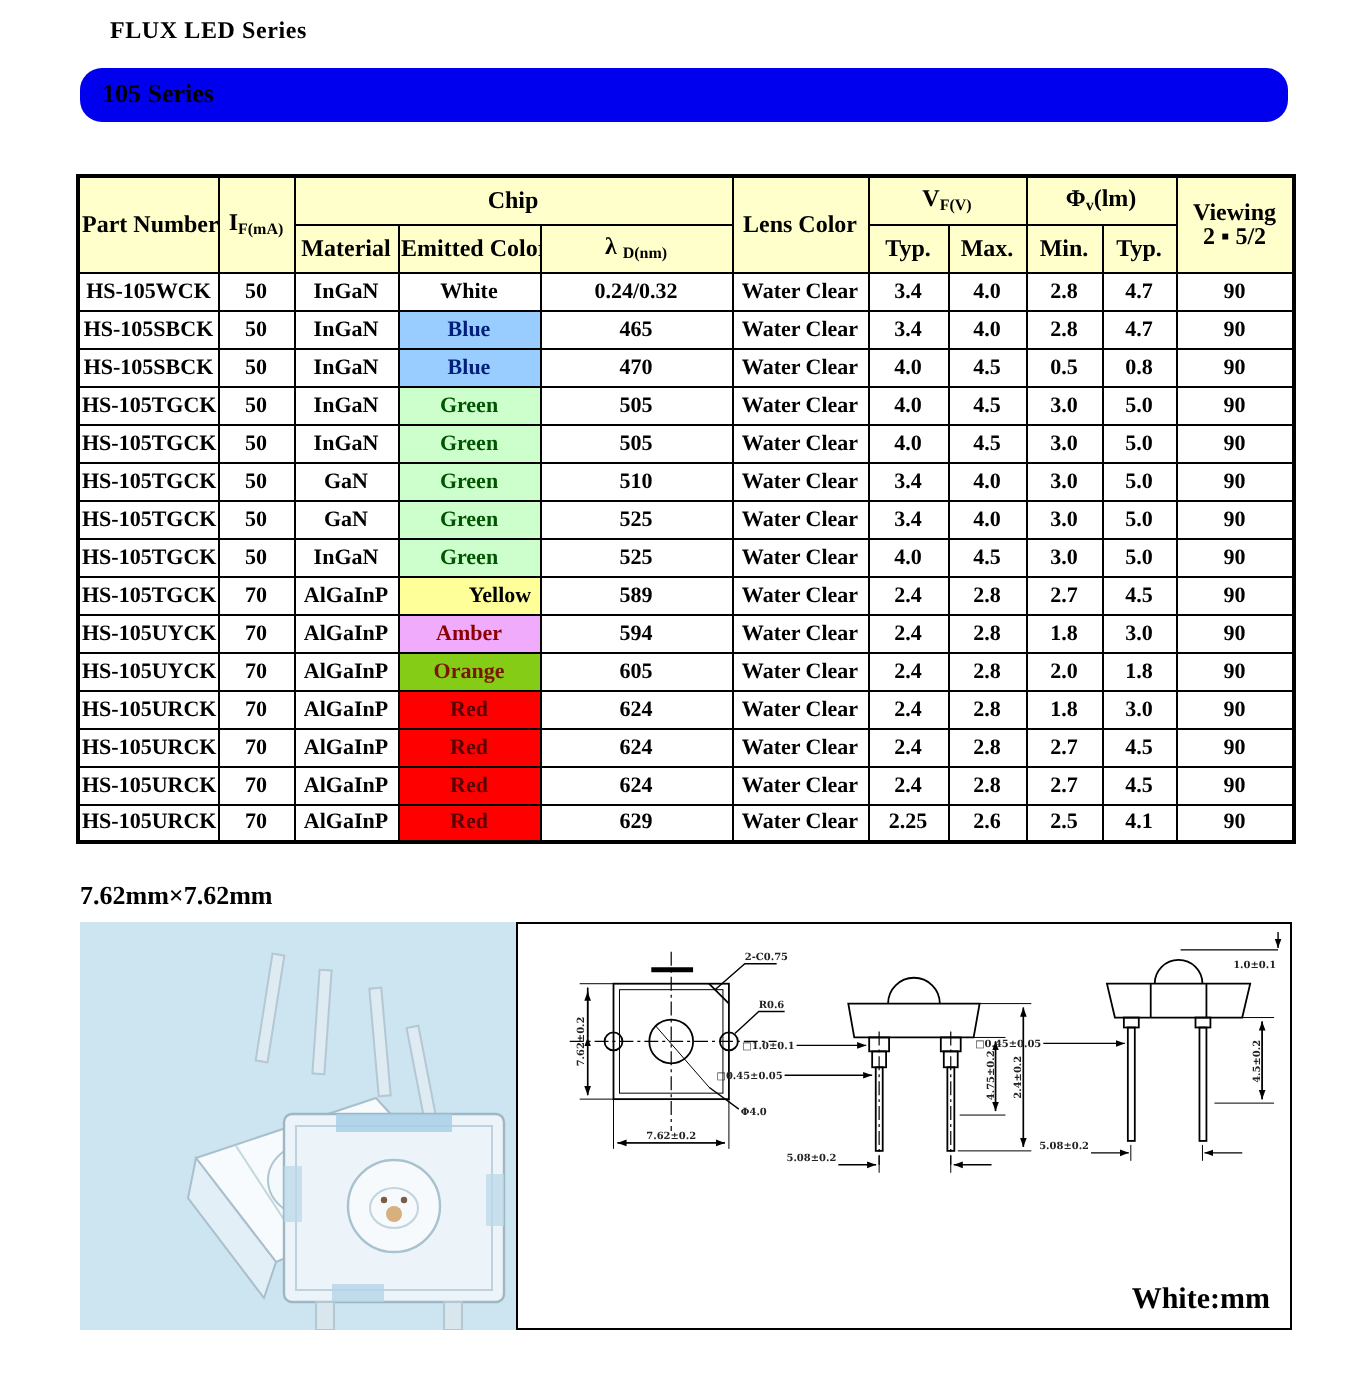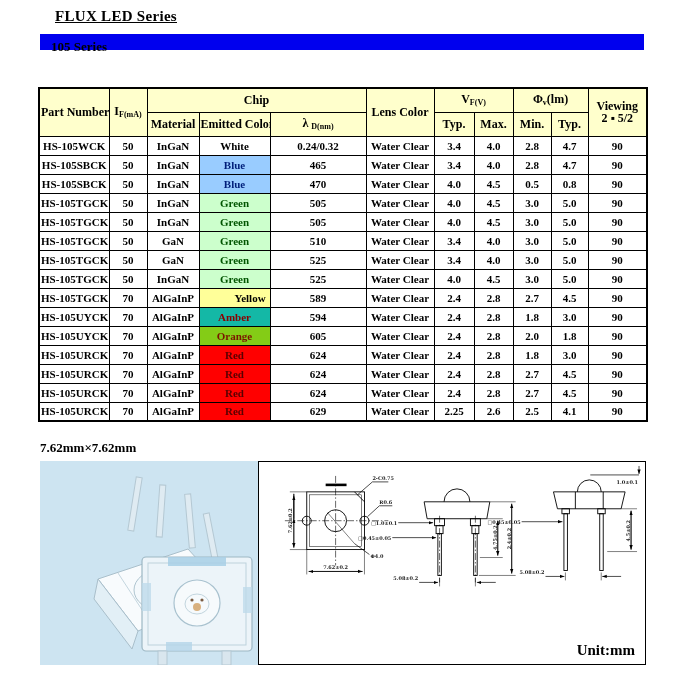--- a/index.html
+++ b/index.html
@@ -10,25 +10,26 @@
   *{box-sizing:border-box;}
   html,body{margin:0;padding:0;}
   body{
     width:680px;height:695px;background:#ffffff;
     font-family:"Liberation Serif","DejaVu Serif",serif;
     position:relative;overflow:hidden;color:#000;
   }
   .page{position:absolute;inset:0;}
   .title{
     position:absolute;left:55px;top:8px;
-    font-size:15px;font-weight:bold;letter-spacing:.3px;text-decoration:underline;
+    font-size:12px;font-weight:bold;letter-spacing:.3px;
   }
   .banner{
-    position:absolute;left:40px;top:34px;width:604px;height:16px;
+    position:absolute;left:40px;top:34px;width:604px;height:27px;
     background:var(--banner-bg);
+    border-radius:11px;
   }
   .banner span{
     display:inline-block;padding-left:11px;line-height:26px;
     font-size:13px;font-weight:bold;color:#000;
   }
   table.spec{
     position:absolute;left:38px;top:87px;width:608px;
     border-collapse:collapse;table-layout:fixed;
     border:2px solid #000;
   }
@@ -231,21 +232,21 @@
           <td>2.4</td>
           <td>2.8</td>
           <td>2.7</td>
           <td>4.5</td>
           <td>90</td>
         </tr>
         <tr>
           <td>HS-105UYCK</td>
           <td>70</td>
           <td>AlGaInP</td>
-          <td style="background: #14b8a6; color: rgb(139, 0, 0);">Amber</td>
+          <td style="background: #f0abfc; color: rgb(139, 0, 0);">Amber</td>
           <td>594</td>
           <td>Water Clear</td>
           <td>2.4</td>
           <td>2.8</td>
           <td>1.8</td>
           <td>3.0</td>
           <td>90</td>
         </tr>
         <tr>
           <td>HS-105UYCK</td>
@@ -447,17 +448,17 @@
           <text class="dl" text-anchor="middle" transform="rotate(-90 371 69)" x="371" y="71">4.5±0.2</text>
           <line x1="264" y1="60" x2="305" y2="60" class="dim" marker-end="url(#ar)"></line>
           <text class="dl" text-anchor="end" x="263" y="62">□0.45±0.05</text>
           <line x1="308" y1="111" x2="308" y2="119" class="thin"></line>
           <line x1="344" y1="111" x2="344" y2="119" class="thin"></line>
           <line x1="288" y1="115" x2="307" y2="115" class="dim" marker-end="url(#ar)"></line>
           <line x1="364" y1="115" x2="345" y2="115" class="dim" marker-end="url(#ar)"></line>
           <text class="dl" text-anchor="end" x="287" y="113">5.08±0.2</text>
         </g>
       </svg>
-      <div class="unit">Unit:mm</div>
+      <div class="unit">White:mm</div>
     </div>
 
   </div>
 </div>
 
 </body></html>

